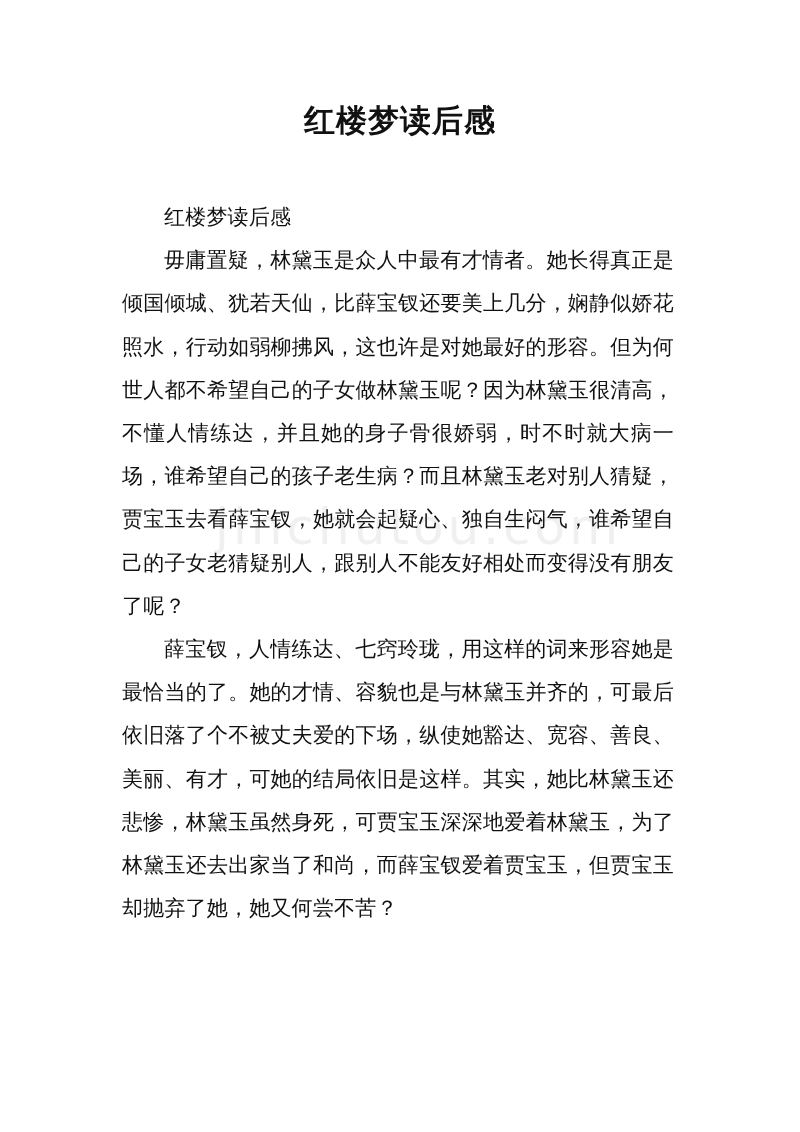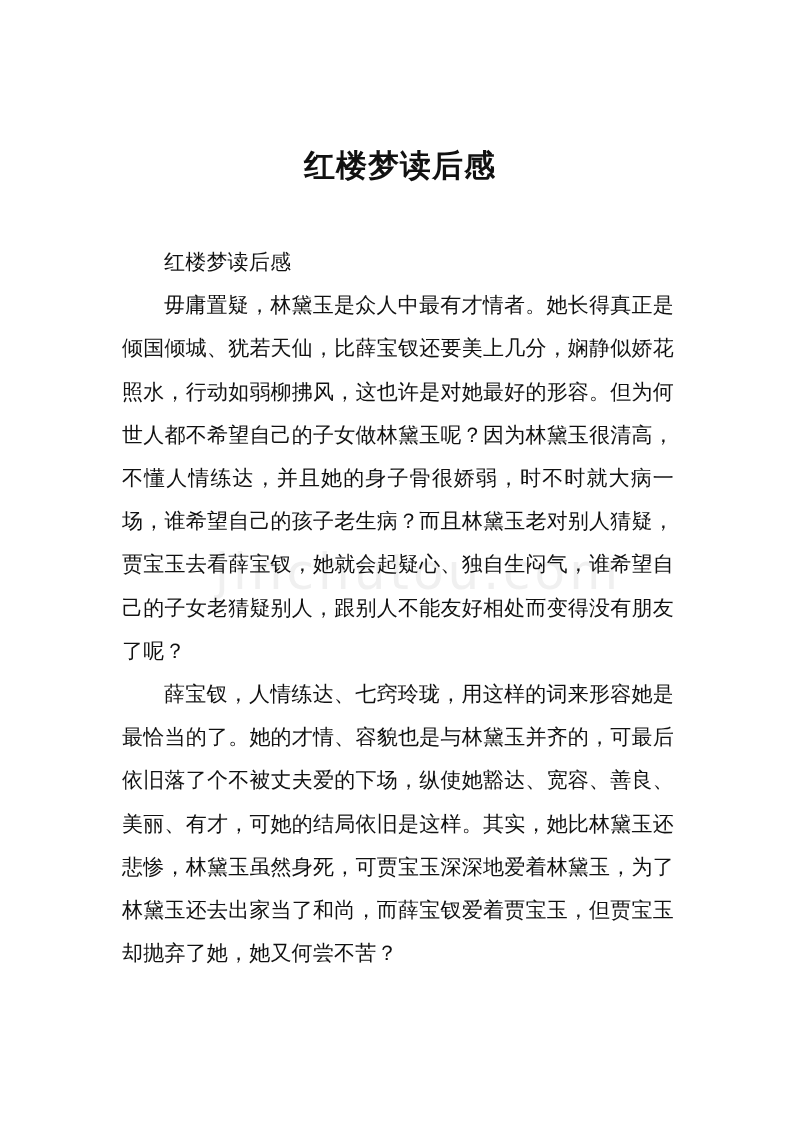--- a/index.html
+++ b/index.html
@@ -13,21 +13,20 @@
     position: relative;
     overflow: hidden;
     font-family: "DejaVu Serif", "Liberation Serif", serif;
     color: #111111;
   }
   .page {
     position: absolute;
     left: 0; top: 0;
     width: 800px;
     height: 874px;
-    margin-top: 45px;
   }
   .title {
     position: absolute;
     top: 98px;
     left: 0;
     width: 800px;
     text-align: center;
     font-family: "DejaVu Sans", "Liberation Sans", sans-serif;
     font-weight: bold;
     font-size: 31px;

